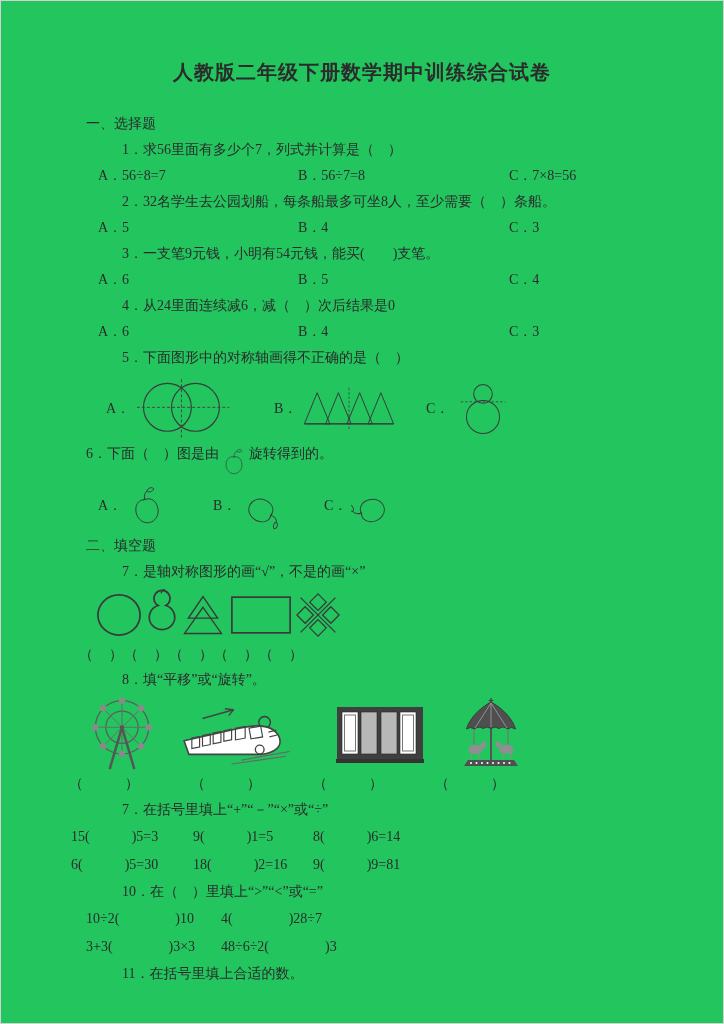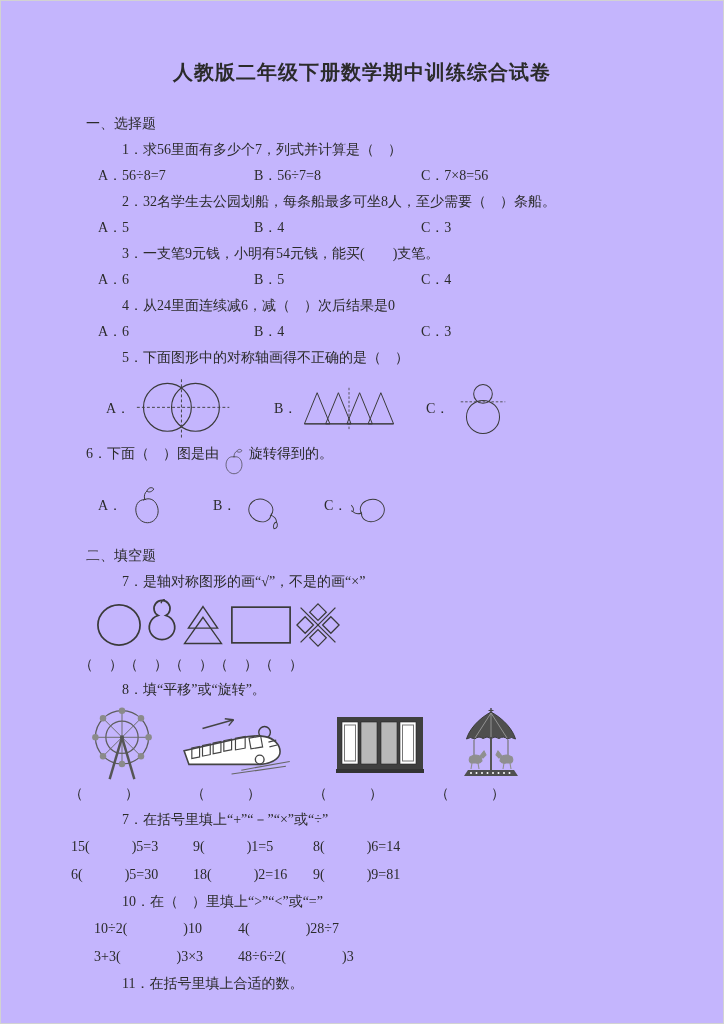--- a/index.html
+++ b/index.html
@@ -1,47 +1,47 @@
 <!DOCTYPE html>
 <html><head>
 <meta charset="utf-8">
 <style>
   * { margin:0; padding:0; box-sizing:border-box; }
   html,body { background:#f2f2f2; }
   .page {
     position:relative; width:724px; height:1024px; margin:0 auto;
-    background:#c4b5fd; border:1px solid #d2d2d2;
+    background:#22c55e; border:1px solid #d2d2d2;
     padding:56px 58px 0 85px;
     font-family:"Liberation Serif","DejaVu Serif",serif;
     font-size:14px; color:#2b2b2b;
   }
   .title { font-size:20px; font-weight:600; text-align:center; margin-left:-27px; height:30px; line-height:30px; letter-spacing:1px; }
   .sec   { margin-top:24px; height:26px; line-height:26px; }
   .row   { height:26px; line-height:26px; white-space:pre;margin-left:36px; }
-  .opts  { display:grid; grid-template-columns:156px 167px 1fr; padding-left:12px; height:26px; line-height:26px; }
+  .opts  { display:grid; grid-template-columns:156px 167px 1fr; padding-left:12px; height:26px; line-height:26px;gap:44px; }
   .optlab{ white-space:pre; }
   
   .q5figs { display:flex; align-items:center; padding-left:20px; height:72px; margin-top:2px; }
   .q5cell { display:flex; align-items:center; gap:6px; }
   .q5c1 { width:168px; } .q5c2 { width:152px; }
   
   .q6line { display:flex; align-items:flex-start; height:34px; white-space:pre; }
   .q6opts { display:flex; align-items:center; padding-left:12px; height:50px; margin-top:2px; }
   .q6cell { display:flex; align-items:center; gap:4px; }
   .q6c1 { width:115px; } .q6c2 { width:111px; }
   
   .q7shapes { display:flex; align-items:center; padding-left:10px; height:56px; margin-top:2px; }
   .q7brackets { height:24px; line-height:24px; margin-left:-7px; white-space:pre; letter-spacing:1px; }
   
   .q8figs { display:flex; align-items:flex-end; margin-left:-5px; height:76px; margin-top:2px; }
   .q8brackets { display:flex; margin-left:-17px; height:26px; line-height:26px; }
   .q8brackets span { width:122px; white-space:pre; }
   
   .q9row  { display:grid; grid-template-columns:122px 120px 1fr; margin-left:-15px; height:28px; line-height:28px; white-space:pre; }
-  .q10row { display:grid; grid-template-columns:135px 1fr; margin-left:8px; height:28px; line-height:28px; white-space:pre;gap:9px; }
+  .q10row { display:grid; grid-template-columns:135px 1fr; margin-left:0; height:28px; line-height:28px; white-space:pre; }
   svg { display:block; }
   .ln  { stroke:#3a3a3a; fill:none; stroke-width:1.8; }
   .lnt { stroke:#3a3a3a; fill:none; stroke-width:1.4; }
   .dash { stroke:#444; fill:none; stroke-width:1.2; stroke-dasharray:3.5 2.6; }
   .gry { stroke:#5d5d5d; fill:none; stroke-width:1.3; }
   .hidden-defs { position:absolute; width:0; height:0; overflow:hidden; }
 </style>
 </head>
 <body>
 
@@ -143,21 +143,21 @@
         </svg>
     </div>
     <div class="q6cell">
       <span class="optlab">C．</span>
       <svg width="42" height="47" viewBox="-8 -10 64 72">
           <use href="#appleShape" transform="rotate(-105 24 32)"></use>
         </svg>
     </div>
   </div>
 
-  <div class="sec" style="margin-top:12px">二、填空题</div>
+  <div class="sec" style="margin-top:2px">二、填空题</div>
 
   <div class="row">7．是轴对称图形的画“√”，不是的画“×”</div>
   <div class="q7shapes">
     <svg width="46" height="46" viewBox="0 0 48 48">
       <ellipse class="ln" cx="24" cy="24" rx="22" ry="21"></ellipse>
     </svg>
     <svg width="34" height="52" viewBox="0 0 36 54" style="margin-left:3px">
       <path class="ln" d="M14,17 A8.5,8.5 0 1 1 22,17 A13.5,13 0 1 1 14,17 Z"></path>
       <path class="lnt" d="M17,4 Q18,0 21,0"></path>
     </svg>

